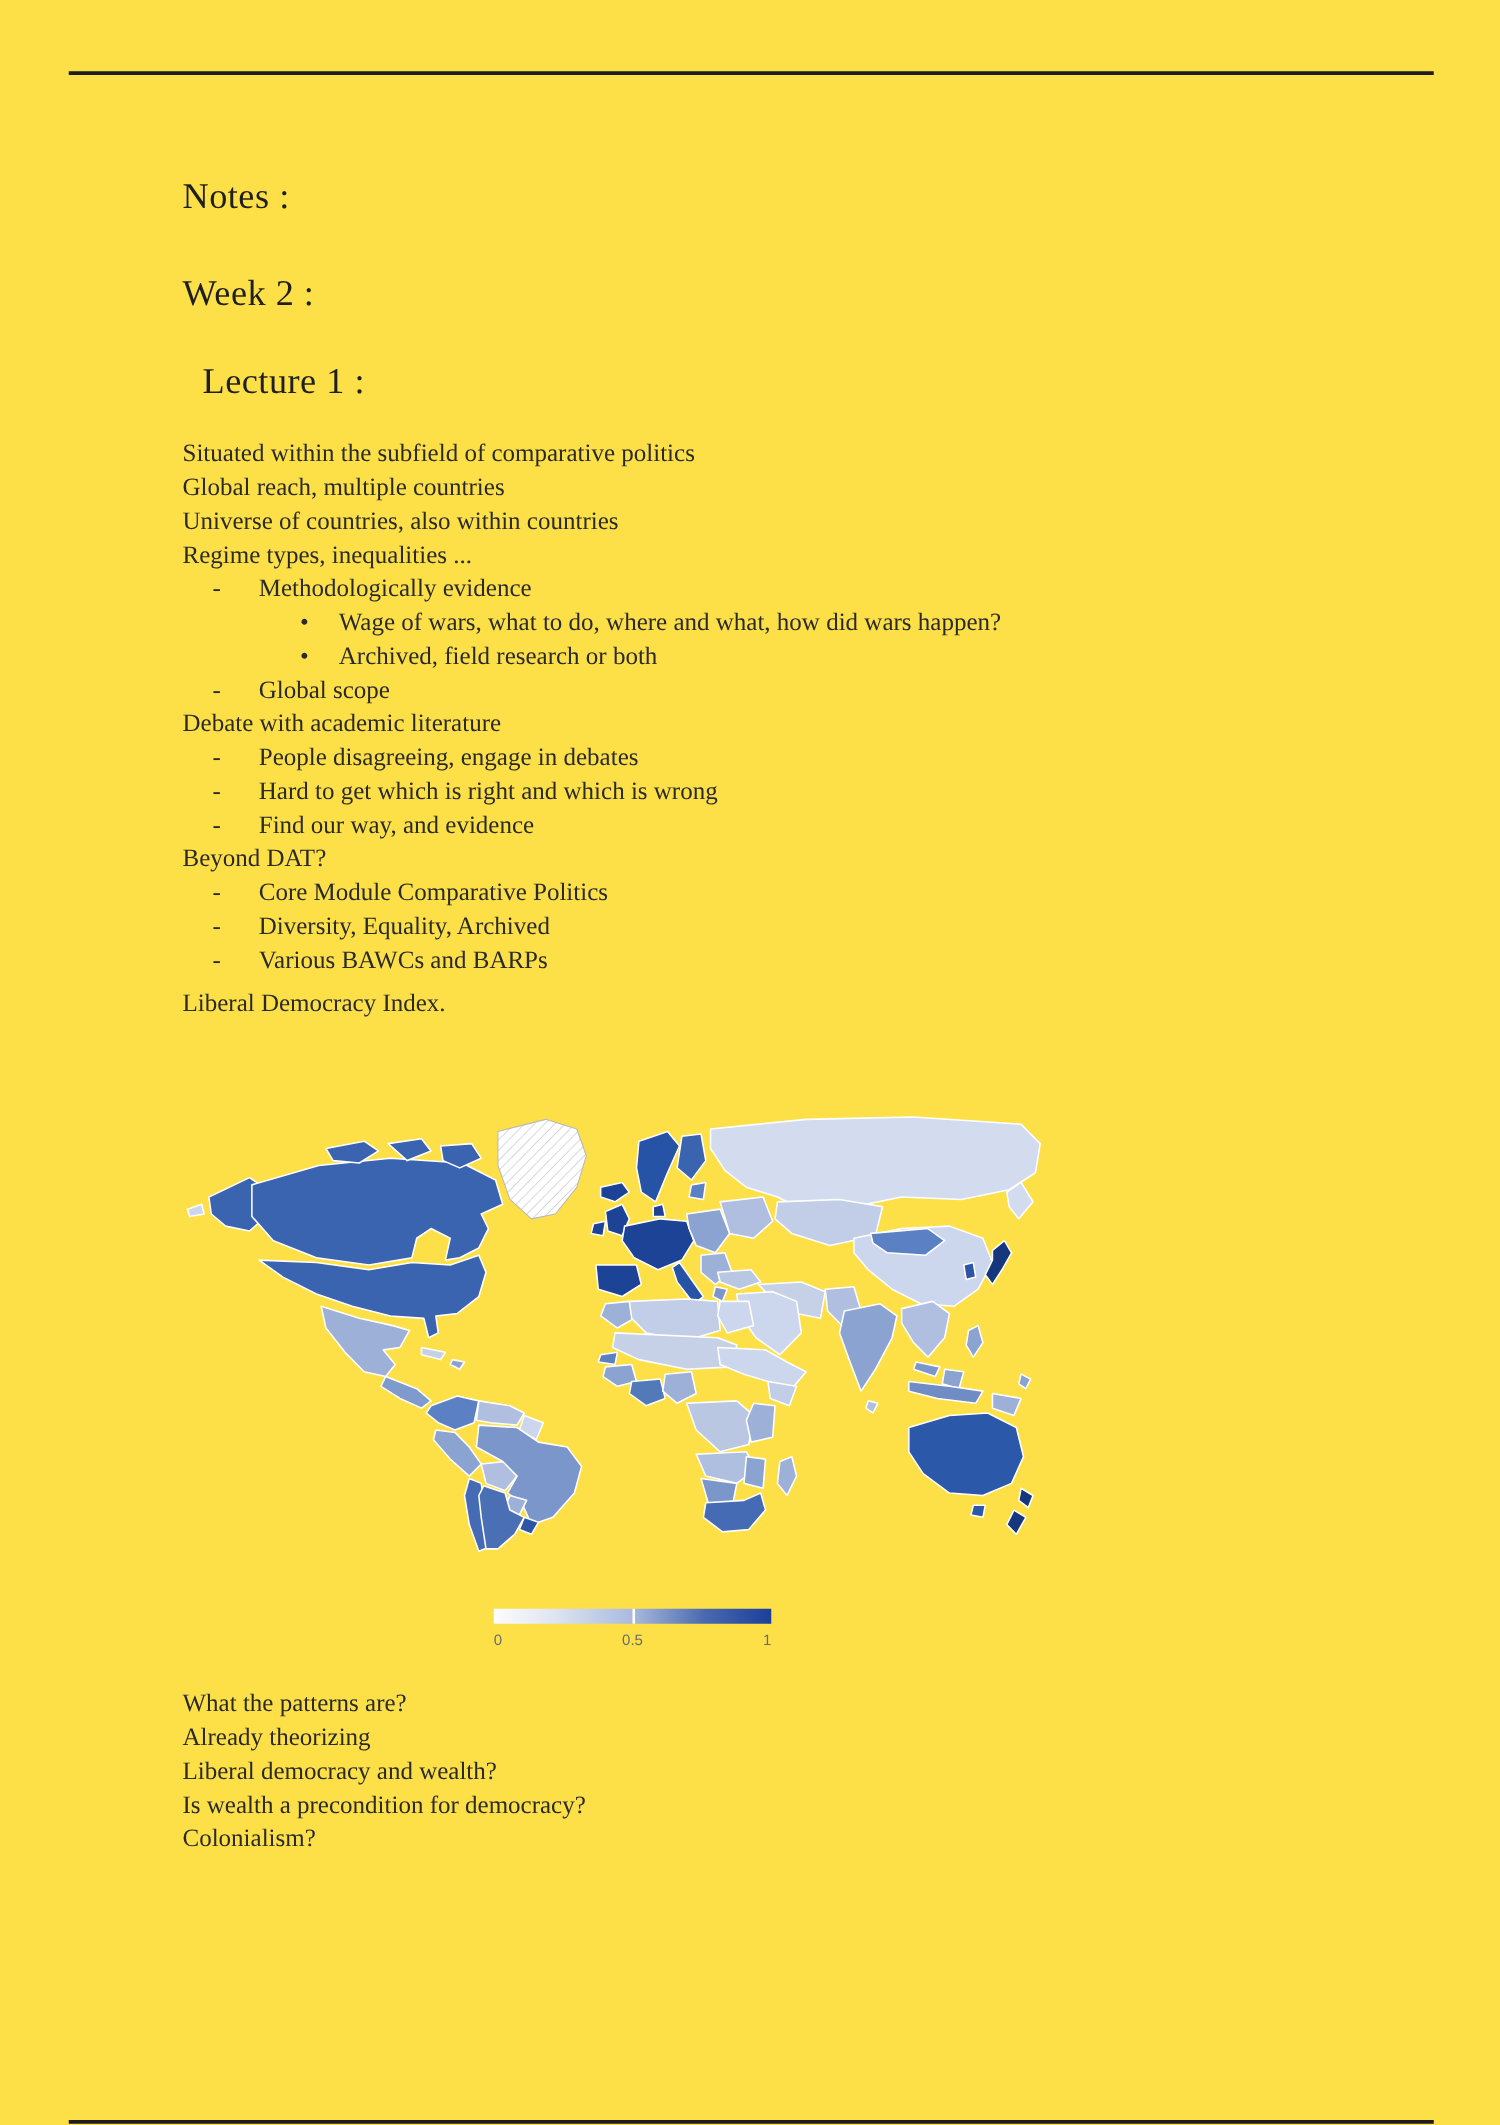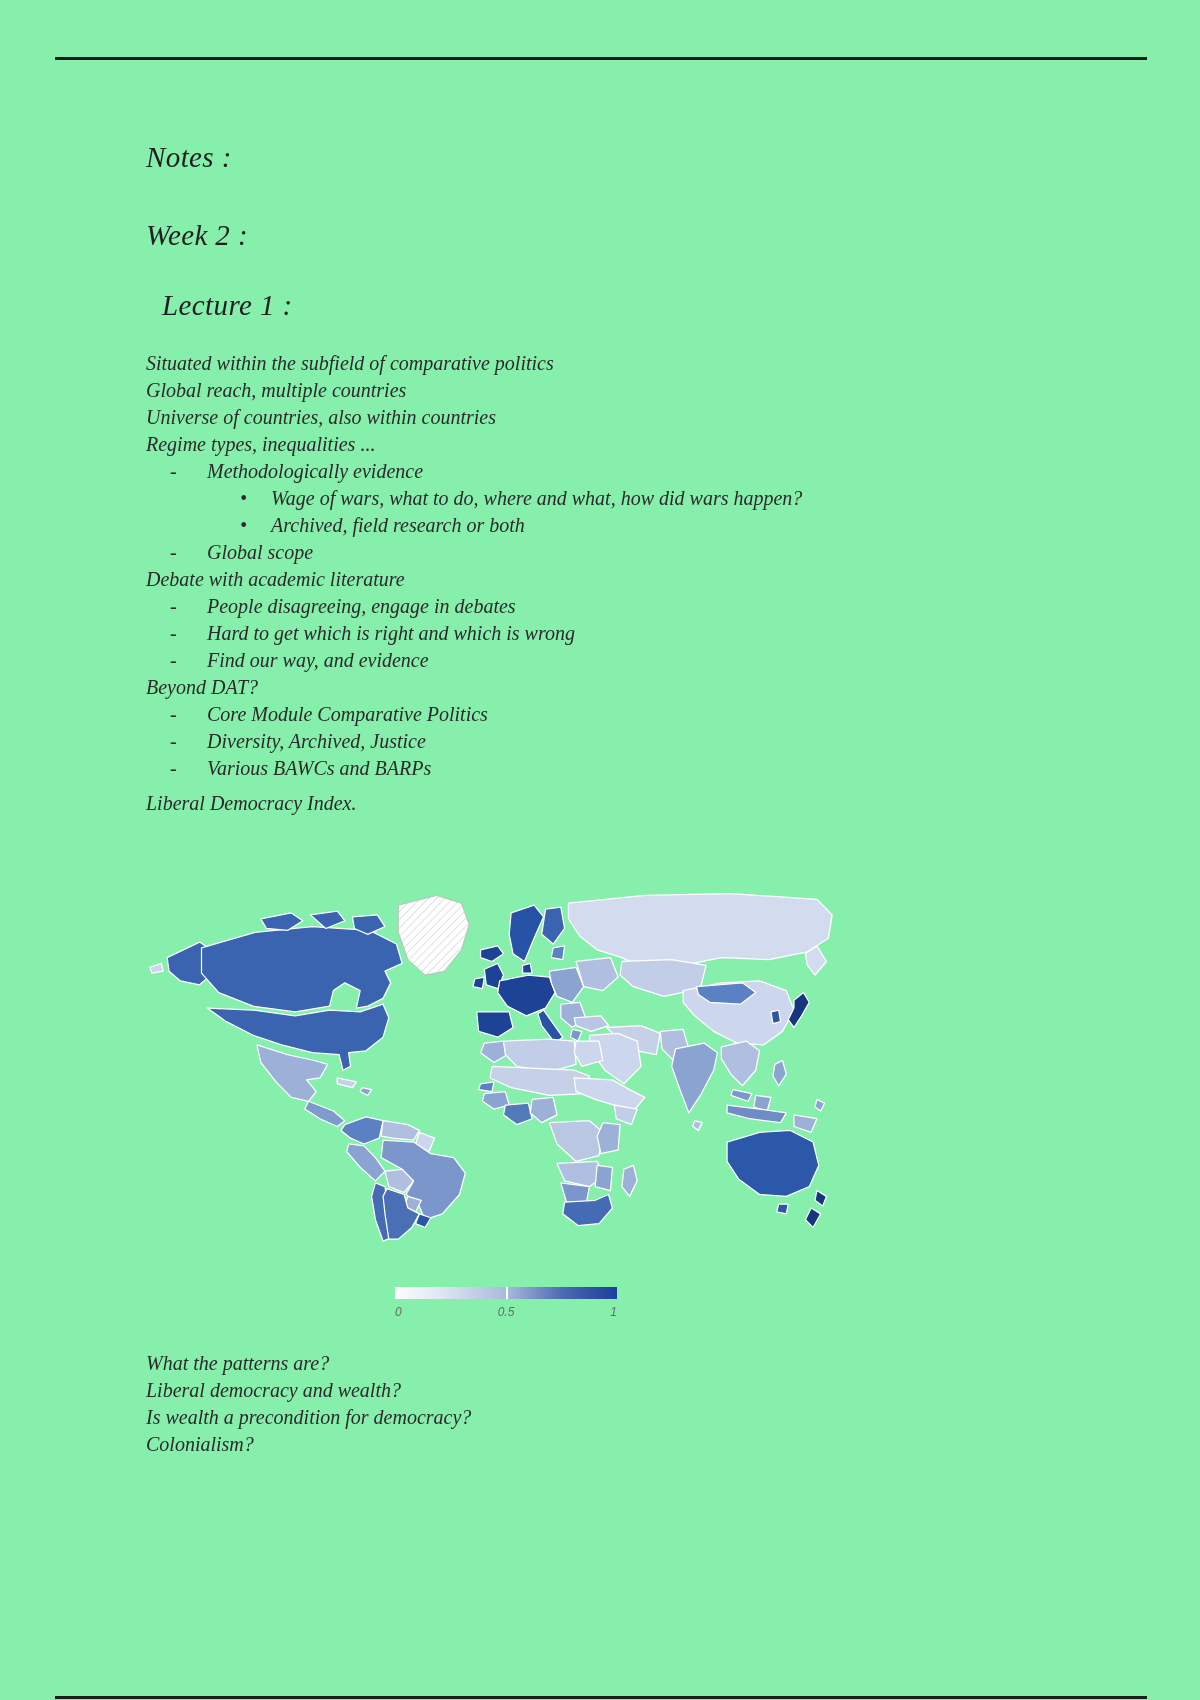--- a/index.html
+++ b/index.html
@@ -1,19 +1,19 @@
 <!DOCTYPE html>
 <html><head>
 <meta charset="utf-8">
 <style>
   html,body{margin:0;padding:0;background:#f4f4f4;}
   .page{
     position:relative;width:1200px;height:1700px;margin:0 auto;
-    background:#86efac;overflow:hidden;
-    font-family:"Liberation Serif","DejaVu Serif",serif;color:#2b2b2b;font-style:italic;
+    background:#fde047;overflow:hidden;
+    font-family:"Liberation Serif","DejaVu Serif",serif;color:#2b2b2b;
   }
   .rule{position:absolute;left:55px;width:1092px;height:3px;background:#1d1d1f;}
   .rule.top{top:57px;}
   .rule.bottom{top:1696px;}
   .heading{position:absolute;left:146px;font-size:29px;line-height:34px;color:#1f1f1f;letter-spacing:0.4px;}
   .h-notes{top:140px;}
   .h-week{top:218px;}
   .h-lecture{top:288px;margin-left:16px;}
   .textblock{position:absolute;left:146px;width:920px;}
   .tb-body{top:350px;}
@@ -96,21 +96,21 @@
       </div>
     <div class="line lvl0">
         <span class="t">Beyond DAT?</span>
       </div>
     <div class="line lvl1">
         <span class="m">-</span>
         <span class="t">Core Module Comparative Politics</span>
       </div>
     <div class="line lvl1">
         <span class="m">-</span>
-        <span class="t">Diversity, Archived, Justice</span>
+        <span class="t">Diversity, Equality, Archived</span>
       </div>
     <div class="line lvl1">
         <span class="m">-</span>
         <span class="t">Various BAWCs and BARPs</span>
       </div>
   </div>
 
   <div class="textblock tb-premap">
     <div class="line lvl0">
         <span class="t">Liberal Democracy Index.</span>
@@ -223,20 +223,23 @@
       <span class="t1">0.5</span>
       <span class="t2">1</span>
     </div>
   </div>
 
   <div class="textblock tb-postmap">
     <div class="line lvl0">
         <span class="t">What the patterns are?</span>
       </div>
     <div class="line lvl0">
+        <span class="t">Already theorizing</span>
+      </div>
+    <div class="line lvl0">
         <span class="t">Liberal democracy and wealth?</span>
       </div>
     <div class="line lvl0">
         <span class="t">Is wealth a precondition for democracy?</span>
       </div>
     <div class="line lvl0">
         <span class="t">Colonialism?</span>
       </div>
   </div>
 

